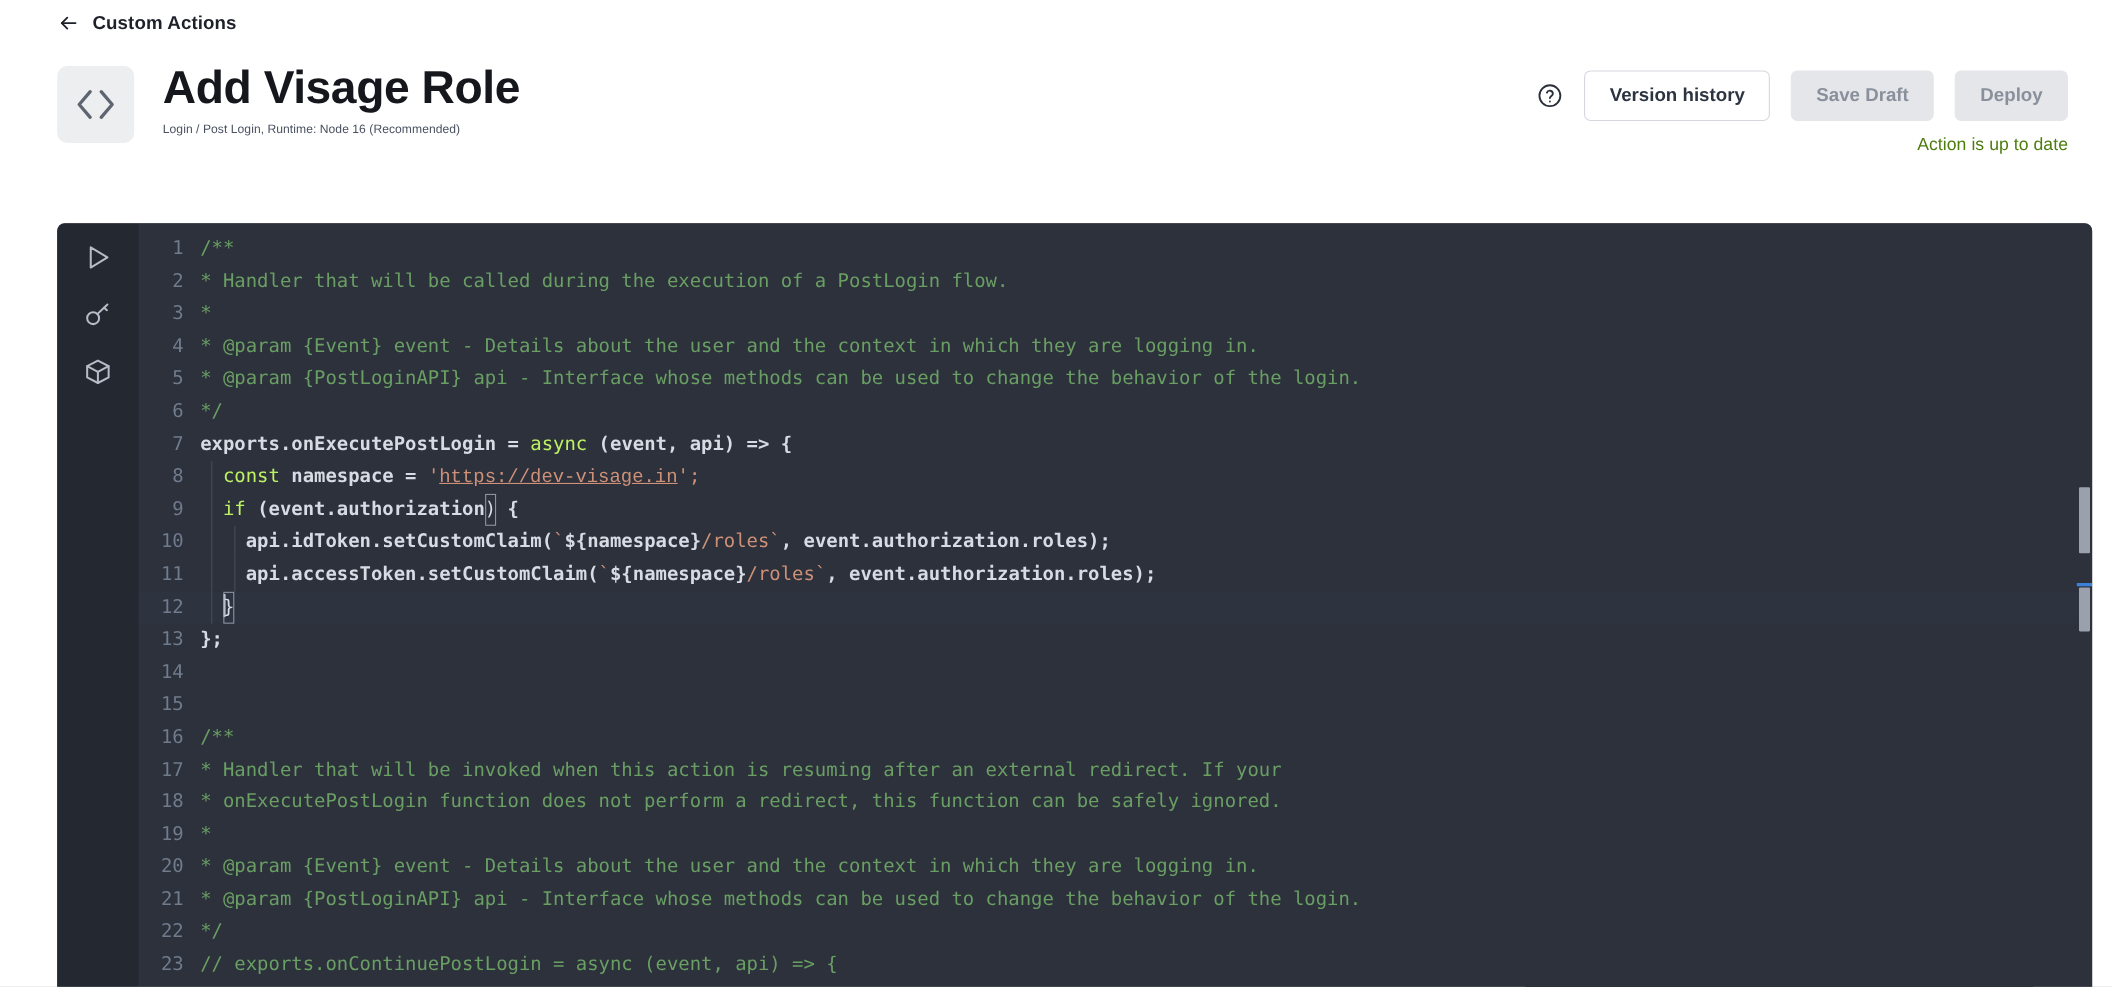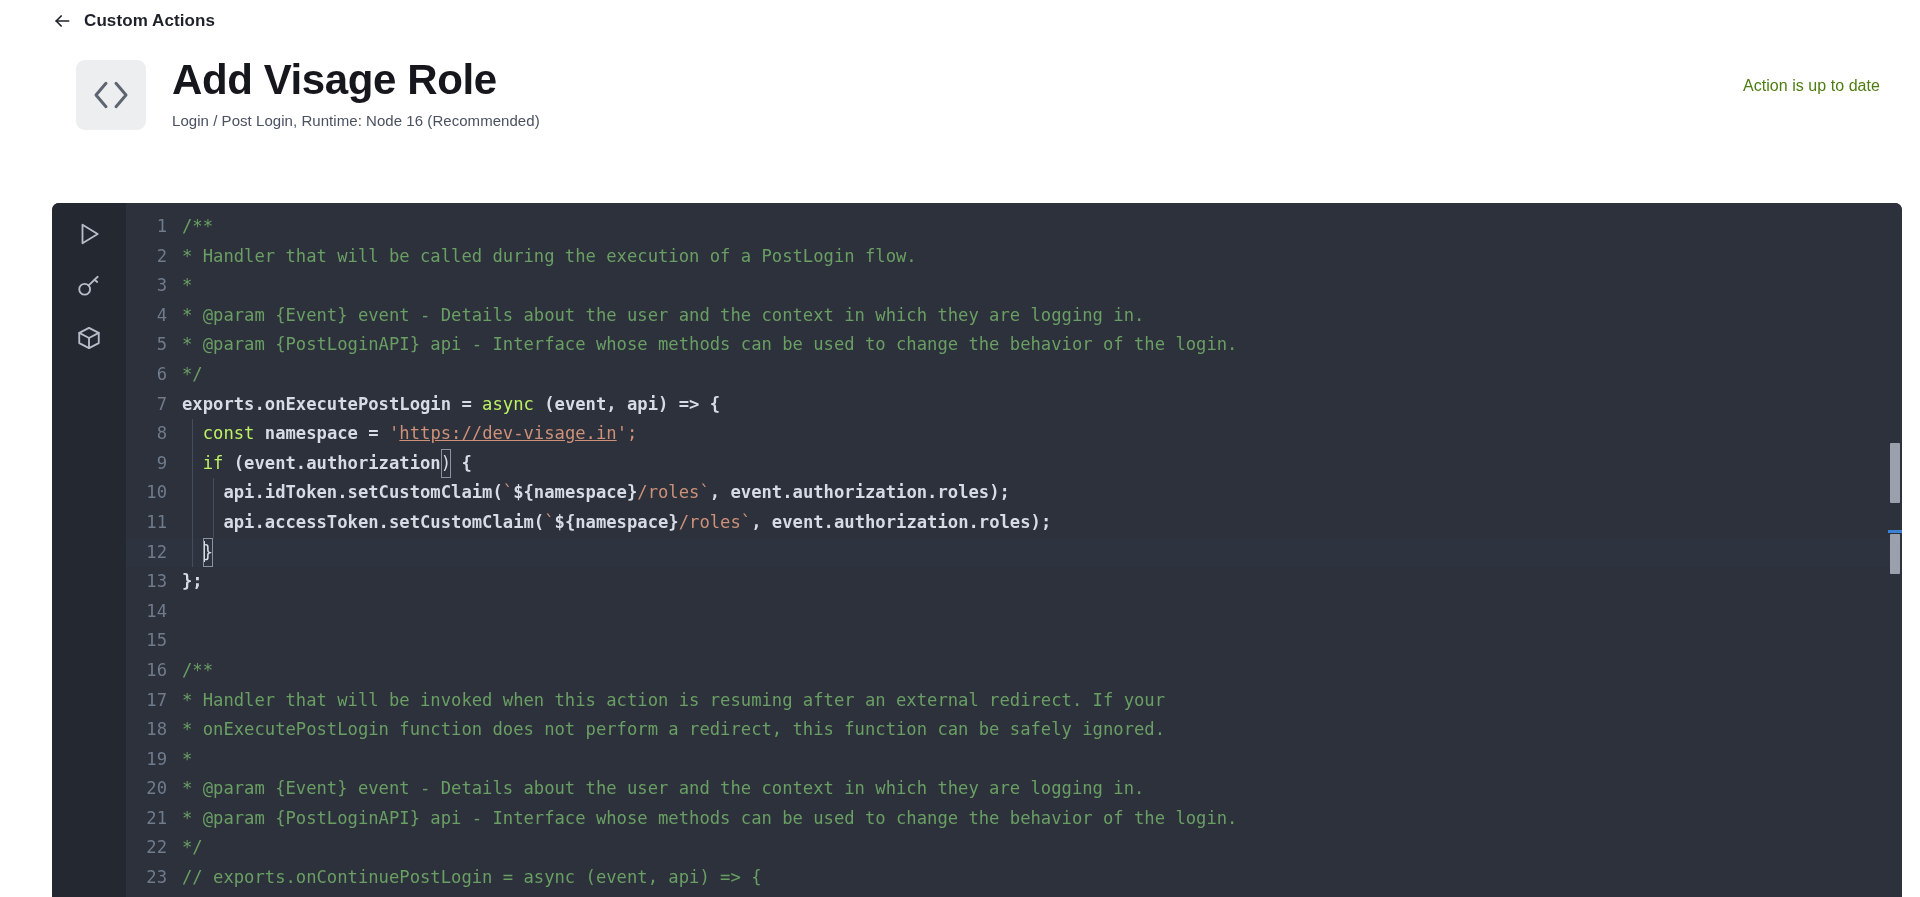--- a/index.html
+++ b/index.html
@@ -17,37 +17,37 @@
     height: 34px;
   }
   .back-arrow { width: 20px; height: 20px; display:block; color:#1e212a; }
   .breadcrumb-label {
     font-size: 17px; font-weight: 600; color: #1e212a; letter-spacing: .1px;
   }
 
   
   .page-header {
     display: flex; align-items: flex-start;
-    padding: 20px 40px 0 76px;
+    padding: 20px 40px 0 52px;
     position: relative;
   }
   .action-icon-box {
     width: 70px; height: 70px; border-radius: 9px;
     background: #eceef0;
     display: flex; align-items: center; justify-content: center;
     flex: 0 0 auto; margin-top: 6px;
   }
   .action-icon-box svg { width: 40px; height: 40px; color: #5e6572; }
   .title-block { margin-left: 26px; padding-top: 2px; }
   .page-title {
     font-size: 42px; font-weight: 700; color: #15171d;
     line-height: 1.12; letter-spacing: -0.4px; white-space: nowrap;
   }
   .page-subtitle {
-    font-size: 15px; color: #4a5160; margin-top: 9px; letter-spacing: .05px;
+    font-size: 11px; color: #4a5160; margin-top: 9px; letter-spacing: .05px;
   }
 
   .header-actions {
     margin-left: auto;
     display: flex; flex-direction: column; align-items: flex-end;
     padding-top: 10px;
   }
   .header-actions-row { display: flex; align-items: center; gap: 19px; }
   .help-icon { width: 24px; height: 24px; color: #2b3039; display:block; cursor: pointer; }
 
@@ -105,21 +105,21 @@
     color: #707b8c; padding-right: 15px; user-select: none;
   }
   .code-text { position: relative; color: #d6dbe4; }
   .indent-guide {
     position: absolute; top: 0; bottom: 0; width: 1px;
     background: #454c5a;
   }
   .cmt { color: #6a9f63; }
   .kw  { color: #bef264; }
   .str { color: #ce9178; }
-  .str-link { color: #ce9178; text-decoration: underline; text-decoration-color:#ce9178; cursor: pointer; }
+  .str-link { color: #ce9178; text-decoration: underline; text-decoration-color:#ce9178; cursor: pointer; font-family: Liberation Mono, monospace; }
   .plain { color: #d6dbe4; font-weight: bold; }
   .bracket-match {
     outline: 1px solid #8b93a1; outline-offset: -1px;
     display: inline-block;
   }
   .caret {
     display: inline-block; width: 2px; height: 21px;
     background: #d6dbe4; vertical-align: -4px; margin-right: -2px;
   }
 
@@ -169,20 +169,36 @@
       <polyline points="15 5 21 12 15 19"></polyline>
     </svg>
   </div>
 
   <div class="title-block">
     <div class="page-title">Add Visage Role</div>
     <div class="page-subtitle">Login / Post Login, Runtime: Node 16 (Recommended)</div>
   </div>
 
   <div class="header-actions">
+    <div class="header-actions-row">
+
+      <span>
+        <svg class="help-icon" viewBox="0 0 24 24" fill="none" stroke="currentColor" stroke-width="1.7" stroke-linecap="round" stroke-linejoin="round" aria-hidden="true">
+          <circle cx="12" cy="12" r="9.5"></circle>
+          <path d="M9.3 9.2a2.8 2.8 0 0 1 5.4 1c0 1.9-2.7 2.3-2.7 4"></path>
+          <line x1="12" y1="17.3" x2="12" y2="17.35"></line>
+        </svg>
+      </span>
+
+      <button class="btn btn-outline">Version history</button>
+
+      <button class="btn btn-disabled">Save Draft</button>
+
+      <button class="btn btn-disabled">Deploy</button>
+    </div>
 
     <div class="status-text">Action is up to date</div>
   </div>
 </div>
 
 <div class="editor-wrap">
 
   <div class="editor-rail">
     <span>
       <svg class="rail-icon" viewBox="0 0 24 24" fill="none" stroke="currentColor" stroke-width="1.7" stroke-linejoin="round" aria-hidden="true">

